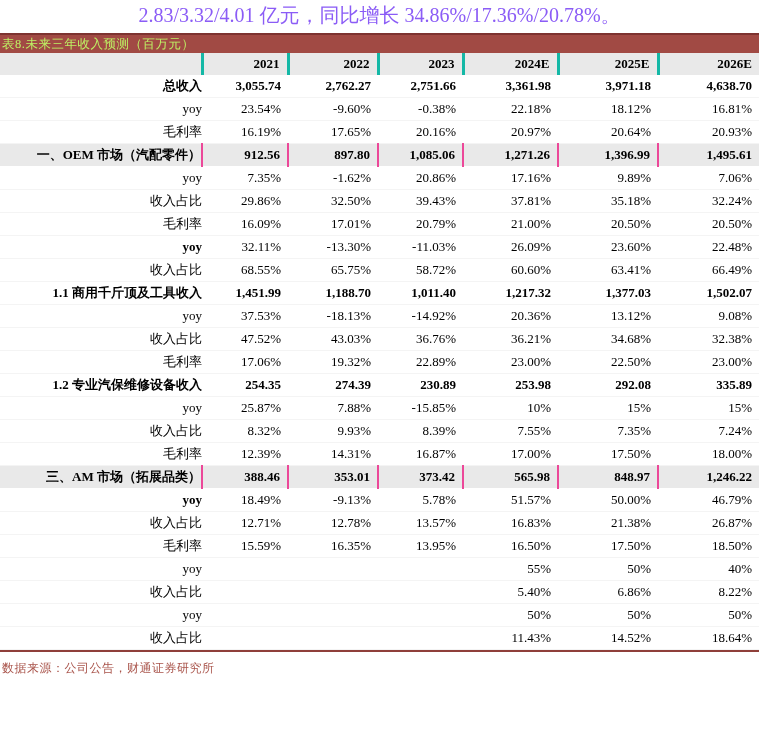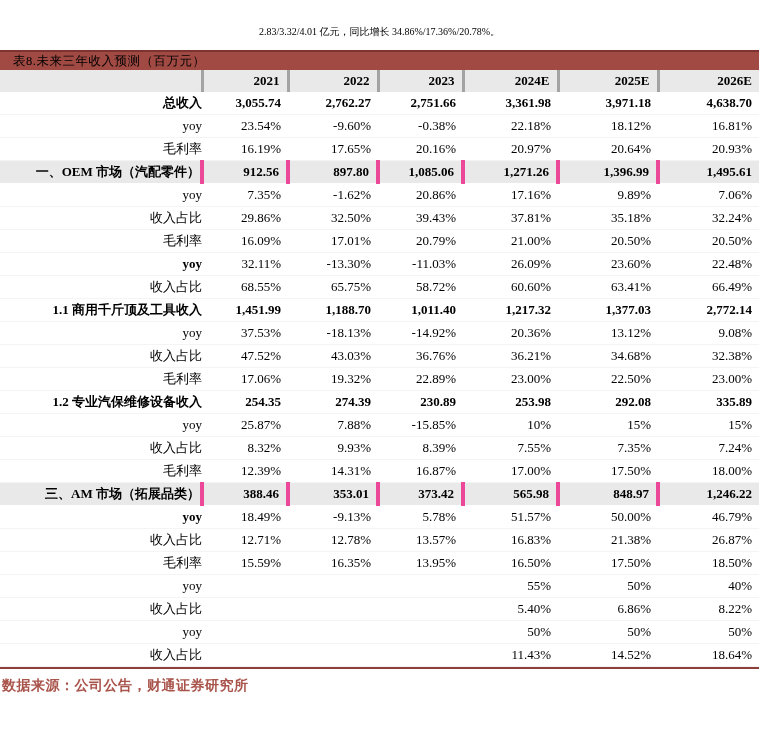--- a/index.html
+++ b/index.html
@@ -12,38 +12,38 @@
     font-family: "Liberation Serif", "DejaVu Serif", serif;
     color: #000000;
   }
   .page {
     width: 759px;
     height: 753px;
     position: relative;
   }
   .intro {
     margin: 0;
-    padding-top: 21px;
+    padding-top: 4px;
     text-align: center;
-    font-size: 10px;
+    font-size: 20px;
     line-height: 22px;
-    color: #000000;
+    color: #8b5cf6;
   }
   .table-wrap {
     margin-top: 7px;
     width: 759px;
   }
   .table-title {
     background: #a14a44;
     border-top: 2px solid #7d3330;
-    color: #000000;
+    color: #bef264;
     font-size: 12.5px;
     line-height: 18px;
     height: 18px;
-    padding-left: 13px;
+    padding-left: 2px;
     letter-spacing: 0.5px;
   }
   table.fin {
     width: 759px;
     border-collapse: collapse;
     table-layout: fixed;
   }
   table.fin col.c-label { width: 202px; }
   table.fin col.c-1 { width: 86px; }
   table.fin col.c-2 { width: 90px; }
@@ -57,55 +57,54 @@
     line-height: 22px;
     padding: 0;
     white-space: nowrap;
     overflow: hidden;
   }
   table.fin thead th {
     background: #e9e9e9;
     font-weight: bold;
     text-align: right;
     padding-right: 7px;
-    border-left: 3px solid #a3a3a3;
+    border-left: 3px solid #14b8a6;
   }
   table.fin thead th.first {
     border-left: none;
     text-align: left;
     padding-left: 2px;
   }
   table.fin td.label {
     text-align: right;
     padding-left: 2px;
   }
   table.fin td.val {
     text-align: right;
     padding-right: 7px;
   }
   tr.row td { border-bottom: 1px solid rgba(0,0,0,0.045); }
   tr.row.section td {
     background: #e9e9e9;
     font-weight: bold;
     border-bottom: 1px solid #ffffff;
   }
-  tr.row.section td.val { border-left: 4px solid #ec4899; }
+  tr.row.section td.val { border-left: 2px solid #ec4899; }
   tr.row.bold td { font-weight: bold; }
   tr.row.label-bold td.label { font-weight: bold; }
   .bottom-rule {
     height: 0;
     border-bottom: 2px solid #8f3f3a;
   }
   .source {
     margin-top: 8px;
     padding-left: 2px;
-    font-size: 14px;
+    font-size: 12px;
     color: #a9544b;
     letter-spacing: 0.5px;
-    font-weight: bold;
   }
 </style>
 </head>
 <body>
 
 <div class="page">
 
   <p class="intro">2.83/3.32/4.01 亿元，同比增长 34.86%/17.36%/20.78%。</p>
 
   <div class="table-wrap">
@@ -215,21 +214,21 @@
             <td class="val">63.41%</td>
             <td class="val">66.49%</td>
           </tr>
           <tr class="row bold">
             <td class="label">1.1 商用千斤顶及工具收入</td>
             <td class="val">1,451.99</td>
             <td class="val">1,188.70</td>
             <td class="val">1,011.40</td>
             <td class="val">1,217.32</td>
             <td class="val">1,377.03</td>
-            <td class="val">2,772.14</td>
+            <td class="val">1,502.07</td>
           </tr>
           <tr class="row normal">
             <td class="label">yoy</td>
             <td class="val">37.53%</td>
             <td class="val">-18.13%</td>
             <td class="val">-14.92%</td>
             <td class="val">20.36%</td>
             <td class="val">13.12%</td>
             <td class="val">9.08%</td>
           </tr>

